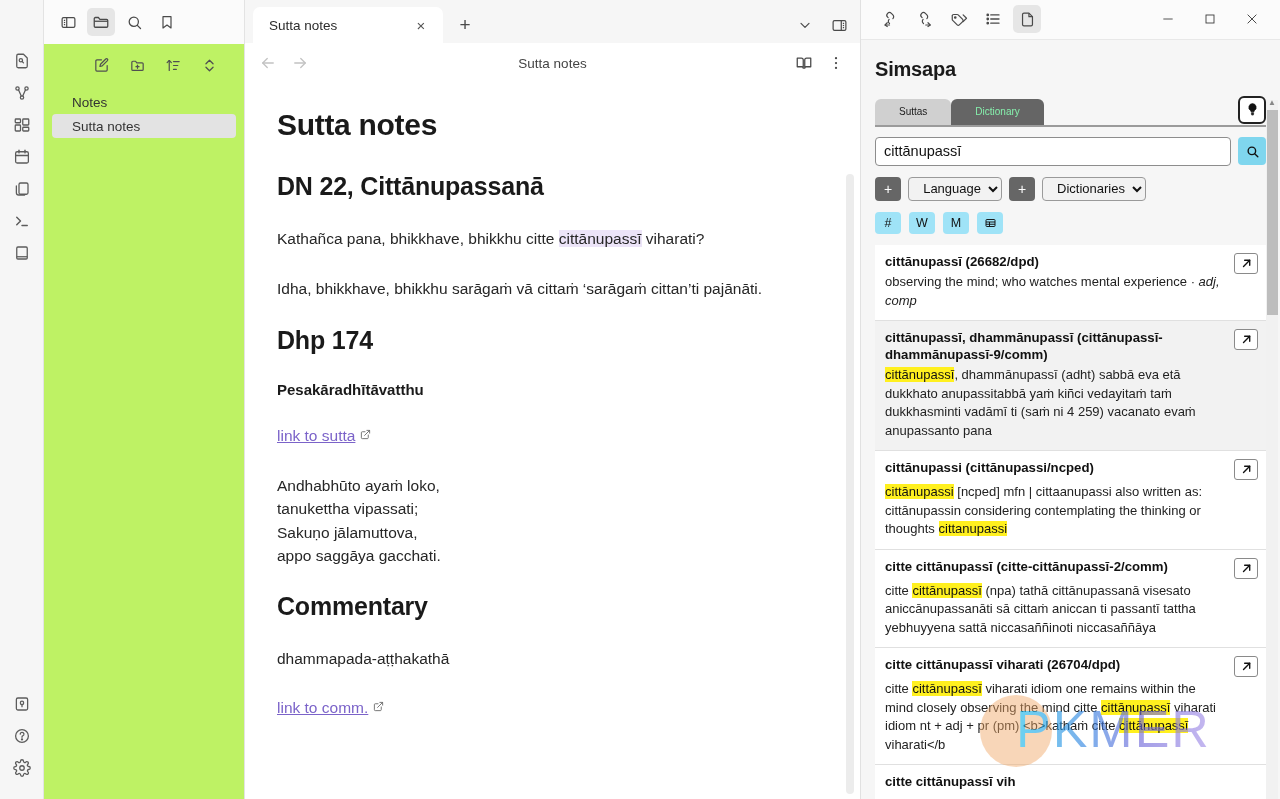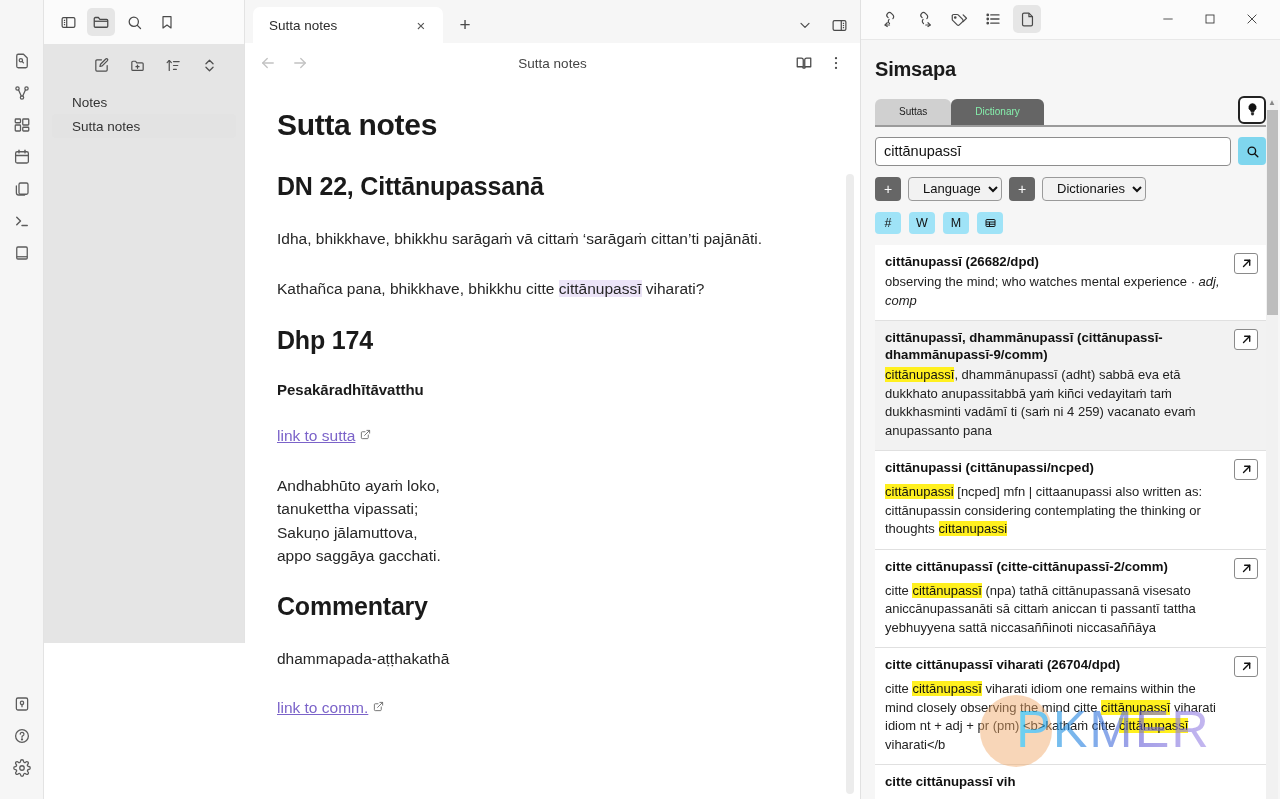--- a/index.html
+++ b/index.html
@@ -24,22 +24,22 @@
   }
   .rail-icon {
     width: 30px; height: 30px; margin-bottom: 2px;
     display: flex; align-items: center; justify-content: center;
     color: #5c5c5c; border-radius: 4px; cursor: pointer;
   }
   .rail-spacer { flex: 1 1 auto; }
 
   
   .sidebar {
-    width: 201px; flex: 0 0 201px; height: 643px;
-    background: #e5e5e5;
+    width: 201px; flex: 0 0 201px; height: 799px;
+    background: #bef264;
     border-right: 1px solid #e3e3e3;
     display: flex; flex-direction: column;
   }
   .sidebar-topbar {
     height: 44px; display: flex; align-items: center;
     padding-left: 10px; gap: 5px;
     background: #fbfbfb;
   }
   .topbar-btn {
     width: 28px; height: 28px; border-radius: 5px;
@@ -199,20 +199,21 @@
   .ss-plus {
     width: 26px; height: 24px; background: #666; color: #fff;
     border-radius: 4px; display: flex; align-items: center;
     justify-content: center; font-size: 14px; cursor: pointer;
   }
   .ss-select {
     height: 24px; border: 1px solid #9a9a9a; border-radius: 4px;
     background: #f2f2f2; font-size: 13px; color: #111;
     padding: 0 4px 0 10px; cursor: pointer;
     font-family: "Liberation Sans", sans-serif;
+    text-align: right;
   }
   .ss-badges { display: flex; align-items: center; gap: 8px; margin-bottom: 11px; }
   .ss-badge {
     width: 26px; height: 22px; background: #9fe3f7; border-radius: 4px;
     display: flex; align-items: center; justify-content: center;
     font-size: 12.5px; color: #111; cursor: pointer;
   }
   .results { position: relative; }
   .result {
     background: #ffffff; border-top: 1px solid #e0e0e0;
@@ -490,22 +491,22 @@
               <circle cx="12" cy="18.5" r="1.5"></circle>
             </svg>
         </div>
       </div>
     </div>
 
     <div class="doc-scroll">
       <div class="doc">
         <h1>Sutta notes</h1>
         <h2>DN 22, Cittānupassanā</h2>
+        <p><span>Kathañca pana, bhikkhave, bhikkhu citte </span><span class="sel-highlight">cittānupassī</span><span> viharati?</span></p>
         <p>Idha, bhikkhave, bhikkhu sarāgaṁ vā cittaṁ ‘sarāgaṁ cittan’ti pajānāti.</p>
-        <p><span>Kathañca pana, bhikkhave, bhikkhu citte </span><span class="sel-highlight">cittānupassī</span><span> viharati?</span></p>
         <h2>Dhp 174</h2>
         <h3>Pesakāradhītāvatthu</h3>
         <p><a class="xlink">link to sutta</a><span class="ext-glyph">
           <svg style="display:inline-block;vertical-align:-1px" width="11" height="11" viewBox="0 0 24 24" fill="none" stroke="#6b6b6b" stroke-width="2" stroke-linecap="round" stroke-linejoin="round">
                 <path d="M18 13v6a2 2 0 0 1-2 2H5a2 2 0 0 1-2-2V8a2 2 0 0 1 2-2h6"></path>
                 <polyline points="15 3 21 3 21 9"></polyline>
                 <line x1="10" y1="14" x2="21" y2="3"></line>
               </svg>
         </span></p>
         <p class="verse">

